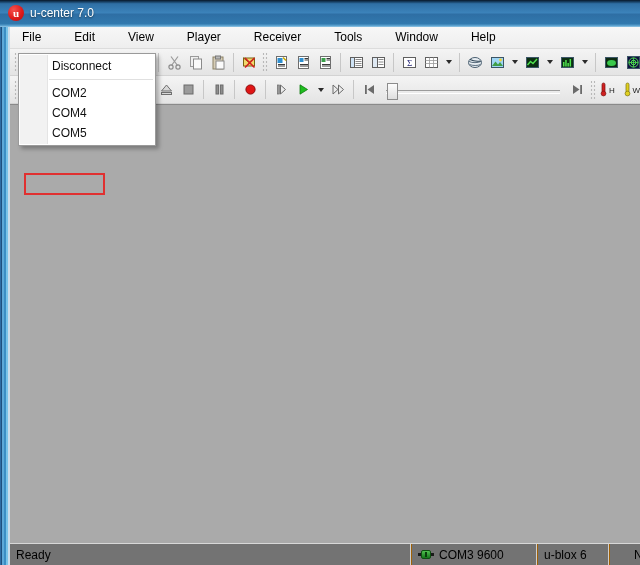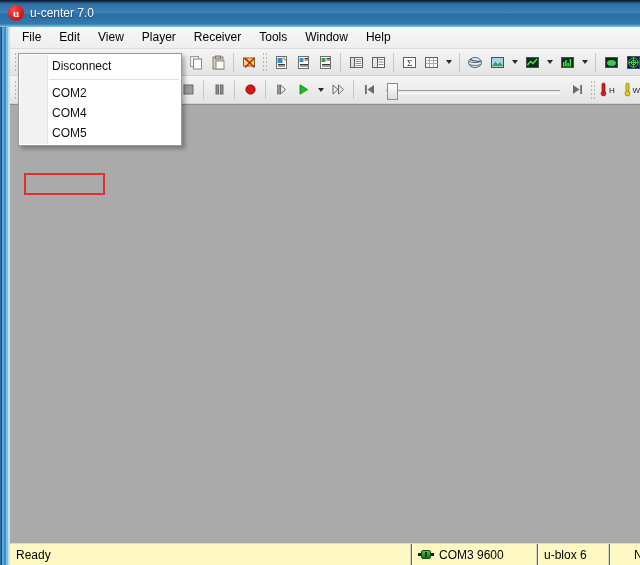--- a/index.html
+++ b/index.html
@@ -90,20 +90,21 @@
   #menu-bar {
     position: absolute;
     left: 0; top: 0;
     width: 630px; height: 22px;
     background: linear-gradient(to bottom, #f7f7f7 0%, #eeeeee 100%);
     border-bottom: 1px solid #dcdcdc;
     display: flex;
     align-items: center;
     padding-left: 3px;
     box-sizing: border-box;
+    gap: 15px;
   }
   .menu-item {
     padding: 3px 9px 4px 9px;
     font-size: 12px;
     color: #000;
     white-space: nowrap;
     cursor: default;
   }
 
   
@@ -198,21 +199,21 @@
     background: #aaaaaa;
     border-top: 1px solid #8a8a8a;
     box-sizing: border-box;
   }
 
   
   #status-bar {
     position: absolute;
     left: 0; top: 516px;
     width: 630px; height: 22px;
-    background: #fef9c3;
+    background: #737373;
     border-top: 1px solid #d8d8d8;
     box-sizing: border-box;
     display: flex;
     align-items: stretch;
     font-size: 12px;
   }
   .status-pane {
     display: flex;
     align-items: center;
     gap: 5px;
@@ -259,21 +260,21 @@
     background: #1a1a1a;
   }
   .connector-icon .lead-l { left: 0; }
   .connector-icon .lead-r { right: 0; }
 
   
   #port-menu {
     position: absolute;
     left: 8px;
     top: 26px;
-    width: 164px;
+    width: 138px;
     background: #ffffff;
     border: 1px solid #9a9a9a;
     box-shadow: 3px 3px 4px rgba(0,0,0,.28);
     z-index: 40;
     padding: 2px 0;
     box-sizing: border-box;
   }
   #port-menu-gutter {
     position: absolute;
     left: 1px; top: 1px; bottom: 1px;

